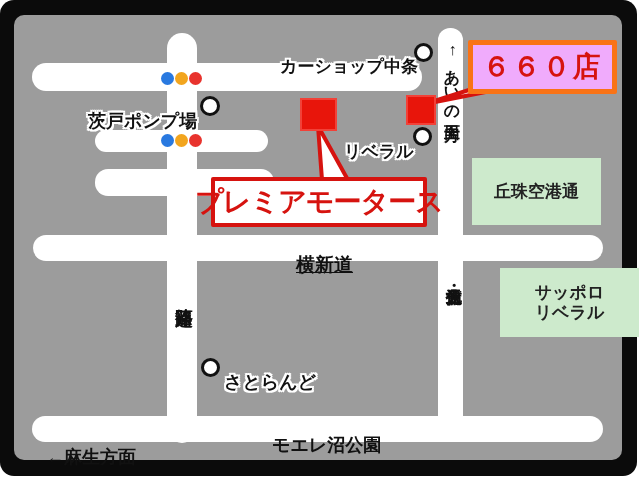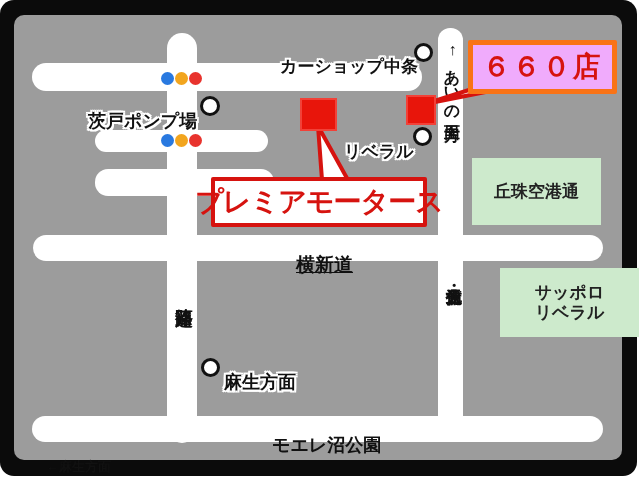--- a/index.html
+++ b/index.html
@@ -41,21 +41,21 @@
     text-shadow:-2px -2px 0 #fff,0 -2px 0 #fff,2px -2px 0 #fff,
                 -2px 0 0 #fff,2px 0 0 #fff,
                 -2px 2px 0 #fff,0 2px 0 #fff,2px 2px 0 #fff;
     margin-top:12px;
   }
   .lbl-carshop{left:280px;top:43px;font-size:17px;}
   .lbl-pump{left:88px;top:97px;}
   .lbl-liberal{left:344px;top:128px;font-size:17px;}
   .lbl-tsudome{left:224px;top:358px;}
   .lbl-yoko{left:296px;top:240px;font-size:19px;text-shadow:none;text-decoration:underline;}
-  .lbl-asabu{left:46px;top:446px;font-size:13px;text-shadow:none;}
+  .lbl-asabu{left:46px;top:433px;font-size:18px;text-shadow:none;}
   .lbl-oka{left:272px;top:421px;text-shadow:none;}
   .label-v{
     position:absolute;z-index:30;font-weight:bold;color:#111;
     writing-mode:vertical-rl;text-orientation:upright;
     white-space:nowrap;text-shadow:none;
   }
   .lbl-ainosato{left:441px;top:41px;font-size:16px;}
   .lbl-shinoro{left:172px;top:295px;font-size:18px;}
   .lbl-fushiko{left:443px;top:276px;font-size:16px;}
 
@@ -119,21 +119,21 @@
   <div class="park park-sato">
     <span>
       <span>サッポロ</span><br>
       <span>リベラル</span>
     </span>
   </div>
 
   <div class="label lbl-carshop">カーショップ中条</div>
   <div class="label lbl-pump">茨戸ポンプ場</div>
   <div class="label lbl-liberal">リベラル</div>
-  <div class="label lbl-tsudome">麻生方面</div>
+  <div class="label lbl-tsudome">さとらんど</div>
   <div class="label lbl-yoko">横新道</div>
   <div class="label lbl-asabu">←麻生方面</div>
   <div class="label lbl-oka">モエレ沼公園</div>
   <div class="label-v lbl-ainosato">↑あいの里方面</div>
   <div class="label-v lbl-shinoro">篠路通</div>
   <div class="label-v lbl-fushiko">伏古・拓北通</div>
 
   <svg class="wedges" width="640" height="480">
     <polygon points="318,126 348,180 322,180" fill="#ffffff" stroke="#d6130f" stroke-width="4"></polygon>
     <polygon points="425,104 500,80 546,80" fill="#ffffff" stroke="#d6130f" stroke-width="4"></polygon>

